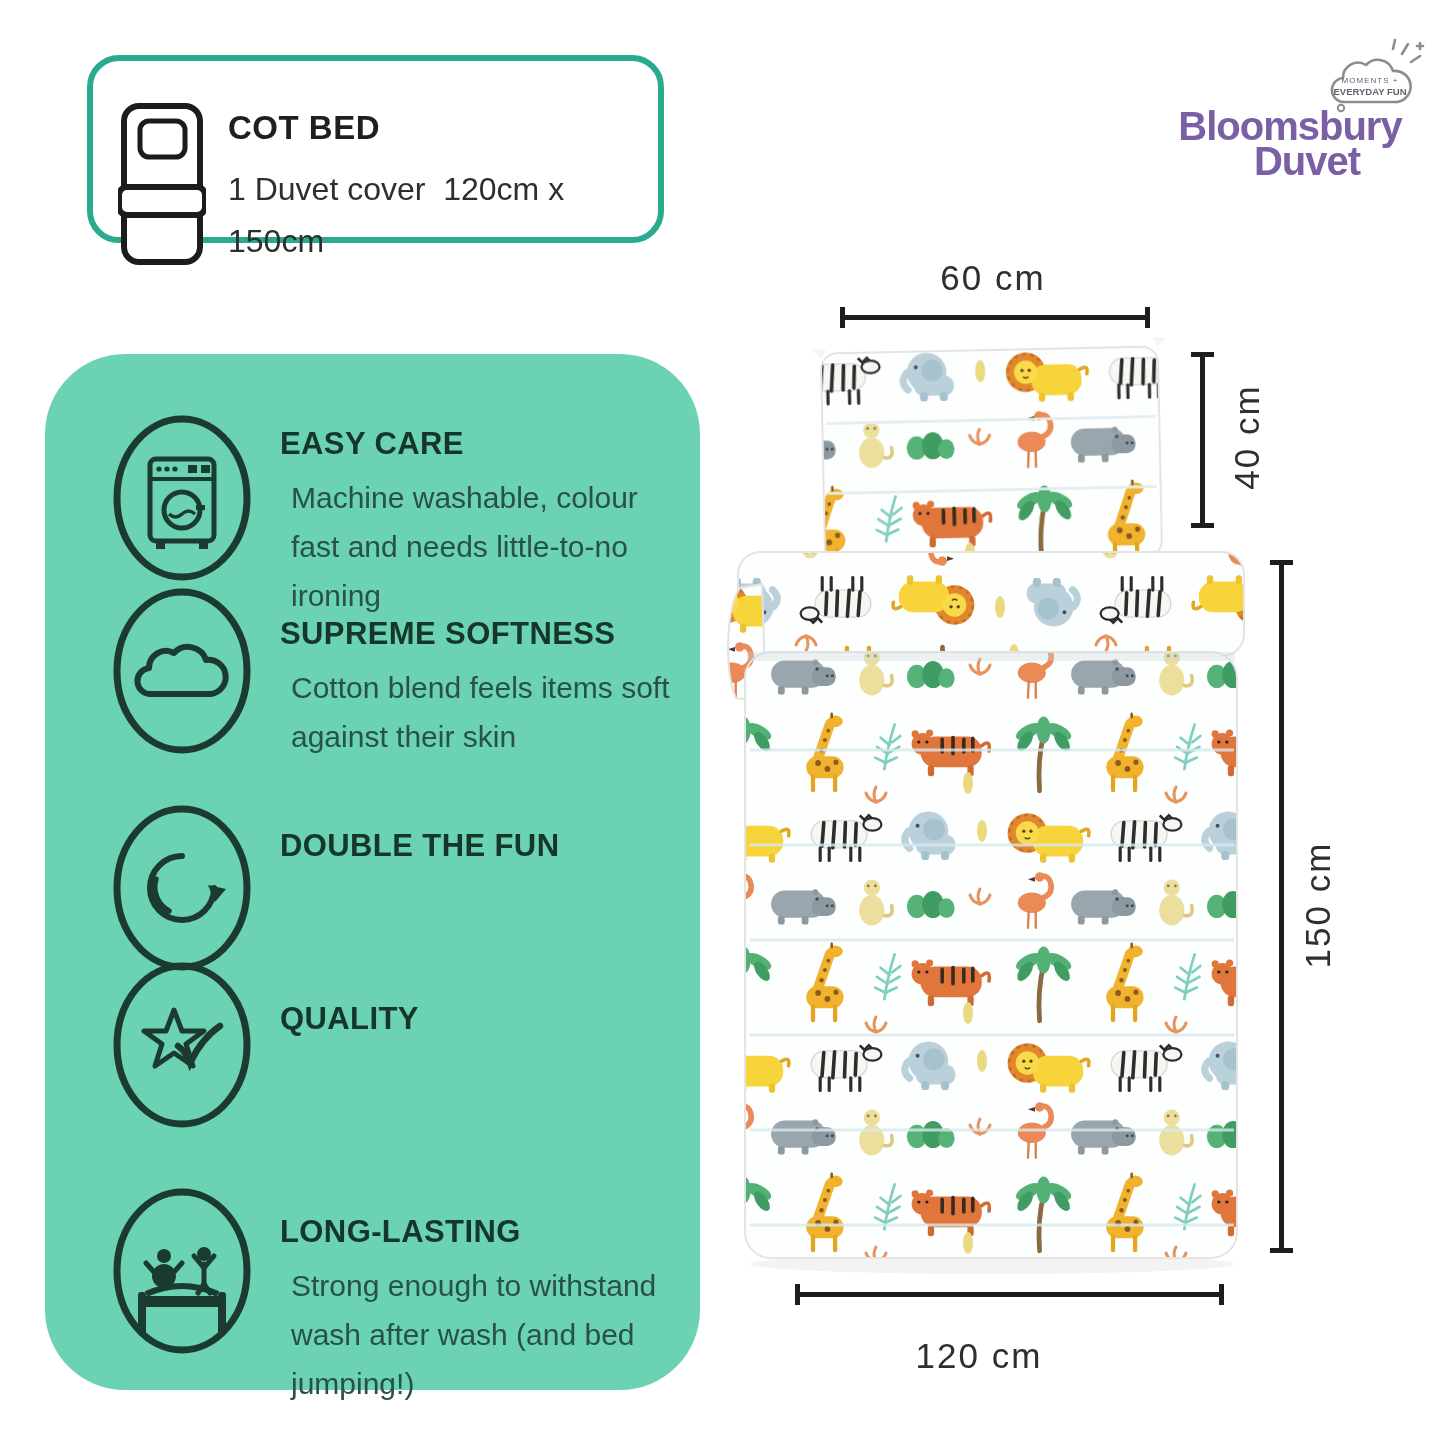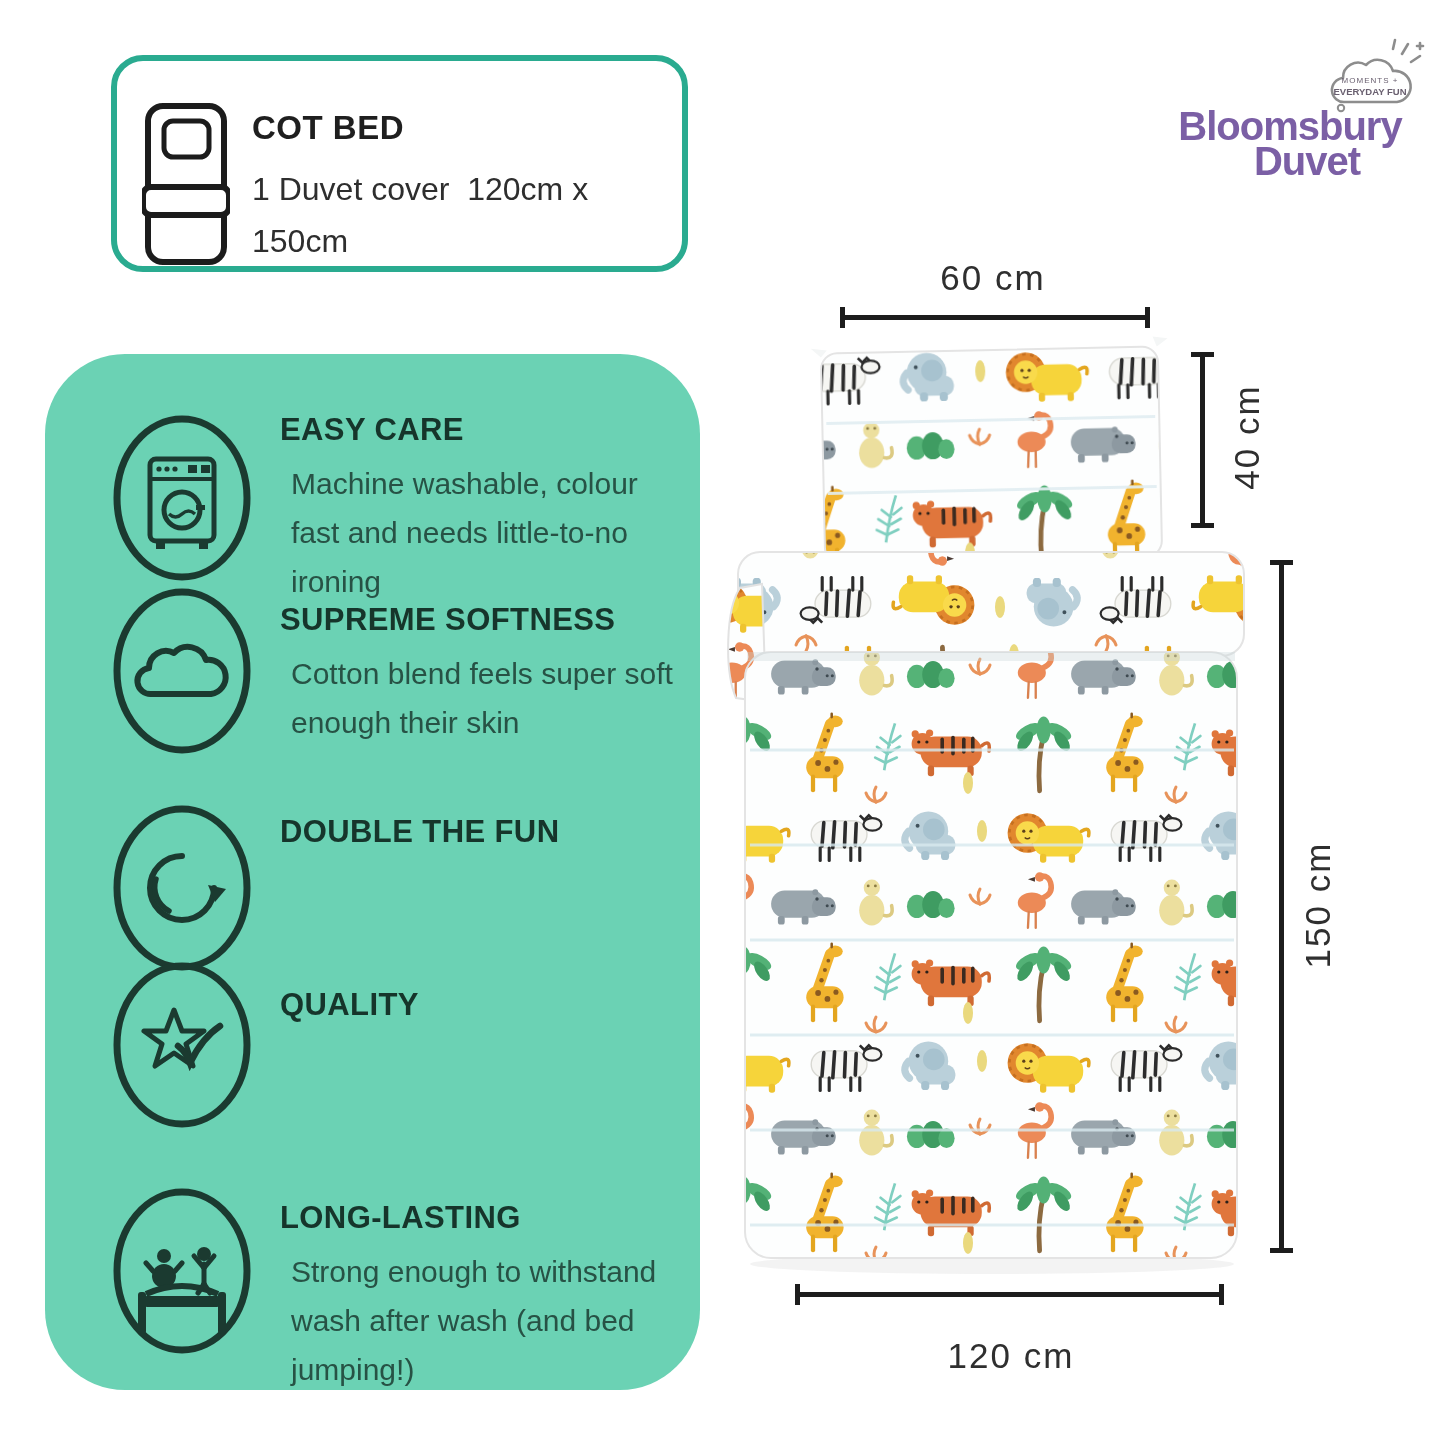--- a/index.html
+++ b/index.html
@@ -1,40 +1,40 @@
 <!DOCTYPE html>
 <html style="--panel_green: #6bd2b4; --box_teal: #2aab90; --brand_purple: #7b5fa5; --ink_dark: #16352b; --ink_body: #275245; --dim_line: #1d1d1d; --dim_text: #2f2f2f;"><head>
 <meta charset="utf-8">
 <style>
   html,body{margin:0;padding:0;background:#ffffff;}
   .canvas{position:relative;width:1445px;height:1445px;background:#ffffff;overflow:hidden;
           font-family:"Liberation Sans","DejaVu Sans",sans-serif;color:#222;}
 
   
-  .spec-box{position:absolute;left:87px;top:55px;width:577px;height:217px;
-            border:6px solid var(--box_teal,#2aab90);border-radius:32px;background:#fff;box-sizing:border-box;margin-left:24px;}
+  .spec-box{position:absolute;left:87px;top:55px;width:577px;height:188px;
+            border:6px solid var(--box_teal,#2aab90);border-radius:32px;background:#fff;box-sizing:border-box;}
   .spec-icon{position:absolute;left:25px;top:40px;}
   .spec-text{position:absolute;left:135px;top:48px;width:430px;}
   .spec-title{margin:0 0 16px 0;font-size:33px;font-weight:800;letter-spacing:.5px;color:#1f1f1f;}
   .spec-line{margin:0;font-size:32px;line-height:52px;color:#2e2e2e;white-space:pre-wrap;}
 
   
   .brand-name{position:absolute;left:1140px;top:108px;width:300px;text-align:center;
               color:var(--brand_purple,#7b5fa5);font-weight:700;}
   .brand-line1{display:block;font-size:40px;line-height:36px;letter-spacing:-1px;}
   .brand-line2{display:block;font-size:40px;line-height:34px;letter-spacing:-1px;padding-left:34px;}
   .brand-badge{position:absolute;left:1314px;top:38px;}
 
   
   .features-panel{position:absolute;left:45px;top:354px;width:655px;height:1036px;
                   background:var(--panel_green,#6bd2b4);border-radius:80px;}
   .feature{position:absolute;left:0;top:0;width:655px;}
   .f-icon{position:absolute;left:67px;}
   .f-text{position:absolute;left:235px;width:412px;}
-  .f-title{margin:2px 0 8px 0;font-size:31px;font-weight:800;letter-spacing:.4px;color:var(--ink_dark,#16352b);}
+  .f-title{margin:16px 0 8px 0;font-size:31px;font-weight:800;letter-spacing:.4px;color:var(--ink_dark,#16352b);}
   .f-desc{margin:11px;font-size:30px;line-height:49px;color:var(--ink_body,#275245);}
 
   
   .dim-line-h{position:absolute;height:5px;background:var(--dim_line,#1d1d1d);}
   .dim-line-v{position:absolute;width:5px;background:var(--dim_line,#1d1d1d);}
   .cap-v{position:absolute;width:5px;height:21px;top:-8px;background:var(--dim_line,#1d1d1d);}
   .cap-v.left{left:0;} .cap-v.right{right:0;}
   .cap-h{position:absolute;width:23px;height:5px;left:-9px;background:var(--dim_line,#1d1d1d);}
   .cap-h.top{top:0;} .cap-h.bottom{bottom:0;}
   .dim-label{position:absolute;font-size:35px;letter-spacing:2px;color:var(--dim_text,#2f2f2f);text-align:center;}
@@ -101,21 +101,21 @@
       </div>
     </div>
 
     <div class="feature">
       <svg class="f-icon" style="top:234px" width="140" height="166" viewBox="0 0 140 166">
         <ellipse cx="70" cy="83" rx="65" ry="79" fill="none" stroke="#1b3a30" stroke-width="7"></ellipse>
         <path d="M40,106 a13,13 0 0 1 -3,-26 a17,17 0 0 1 25,-15 a19,19 0 0 1 32,7 a14,14 0 0 1 5,34 z" fill="none" stroke="#1b3a30" stroke-width="6" stroke-linejoin="round"></path>
       </svg>
       <div class="f-text" style="top:246px">
         <h3 class="f-title">SUPREME SOFTNESS</h3>
-        <p class="f-desc">Cotton blend feels super soft enough their skin</p>
+        <p class="f-desc">Cotton blend feels items soft against their skin</p>
       </div>
     </div>
 
     <div class="feature">
       <svg class="f-icon" style="top:451px" width="140" height="166" viewBox="0 0 140 166">
         <ellipse cx="70" cy="83" rx="65" ry="79" fill="none" stroke="#1b3a30" stroke-width="7"></ellipse>
         <path d="M70,51 A32,32 0 1 0 102,83" fill="none" stroke="#1b3a30" stroke-width="6" stroke-linecap="round"></path>
         <path d="M96,80 l7,17 l11,-13 z" fill="#1b3a30"></path>
         <path d="M57,106 A27,27 0 0 1 44,74" fill="none" stroke="#1b3a30" stroke-width="5.5" stroke-linecap="round"></path>
       </svg>
@@ -372,15 +372,15 @@
   <div class="dim-line-v" style="left:1279px;top:560px;height:693px;">
     <span class="cap-h top"></span>
     <span class="cap-h bottom"></span>
   </div>
   <div class="dim-label v" style="left:1238px;top:885px;width:160px;">150 cm</div>
 
   <div class="dim-line-h" style="left:795px;top:1292px;width:429px;">
     <span class="cap-v left"></span>
     <span class="cap-v right"></span>
   </div>
-  <div class="dim-label" style="left:880px;top:1336px;width:262px;">120 cm</div>
+  <div class="dim-label" style="left:848px;top:1336px;width:262px;">120 cm</div>
 
 </div>
 
 </body></html>

